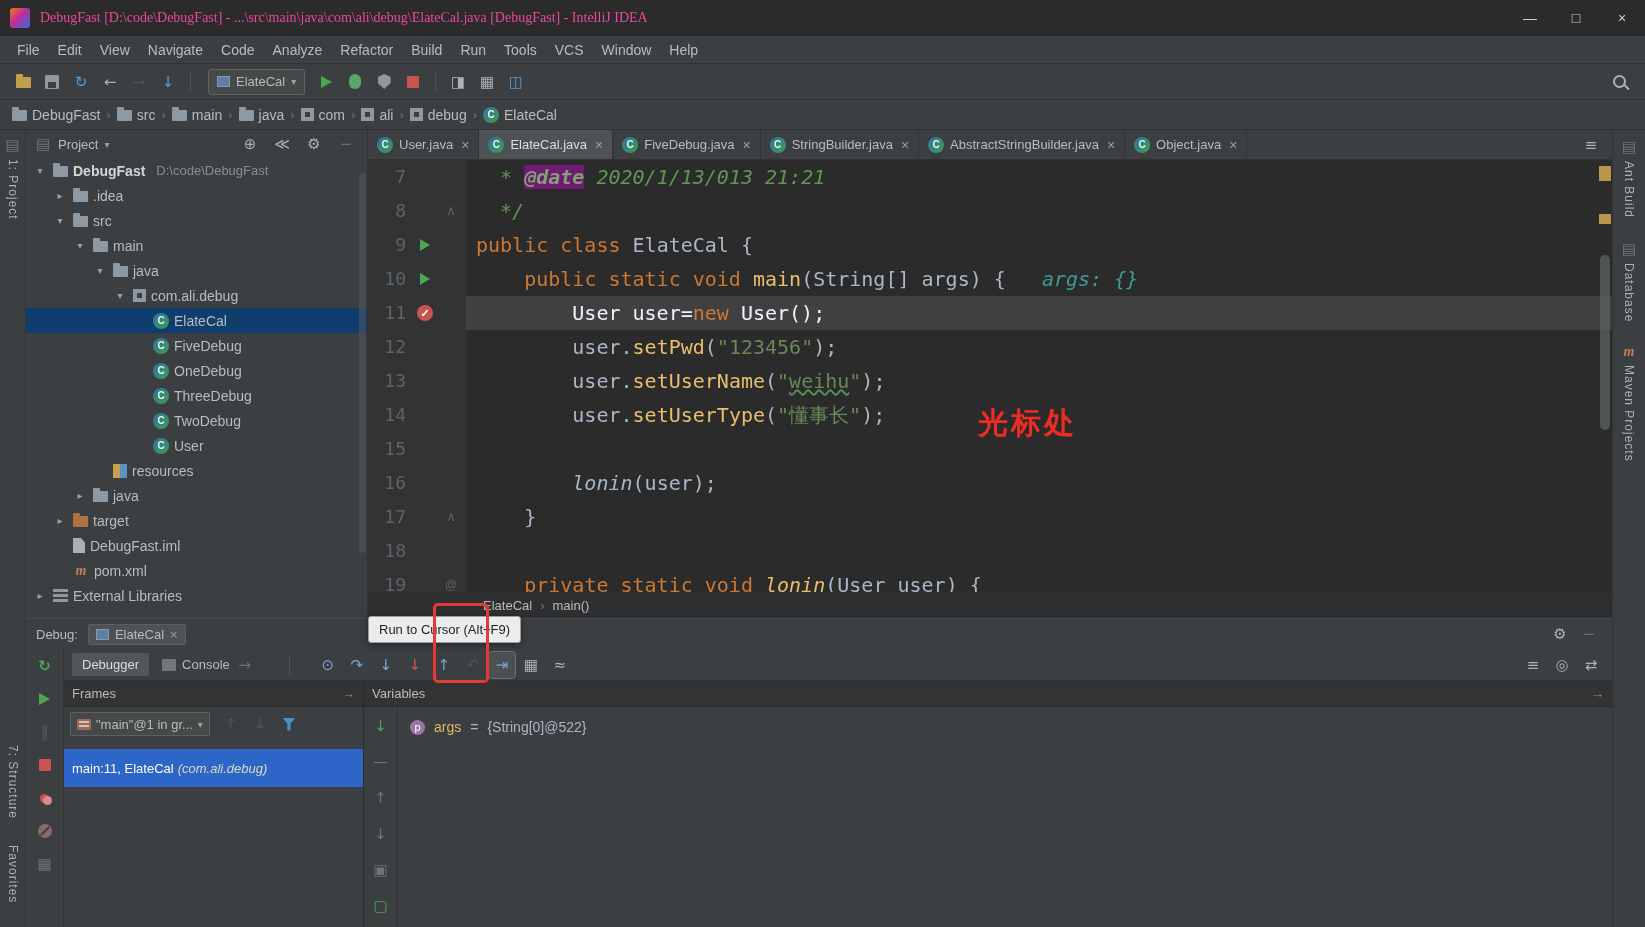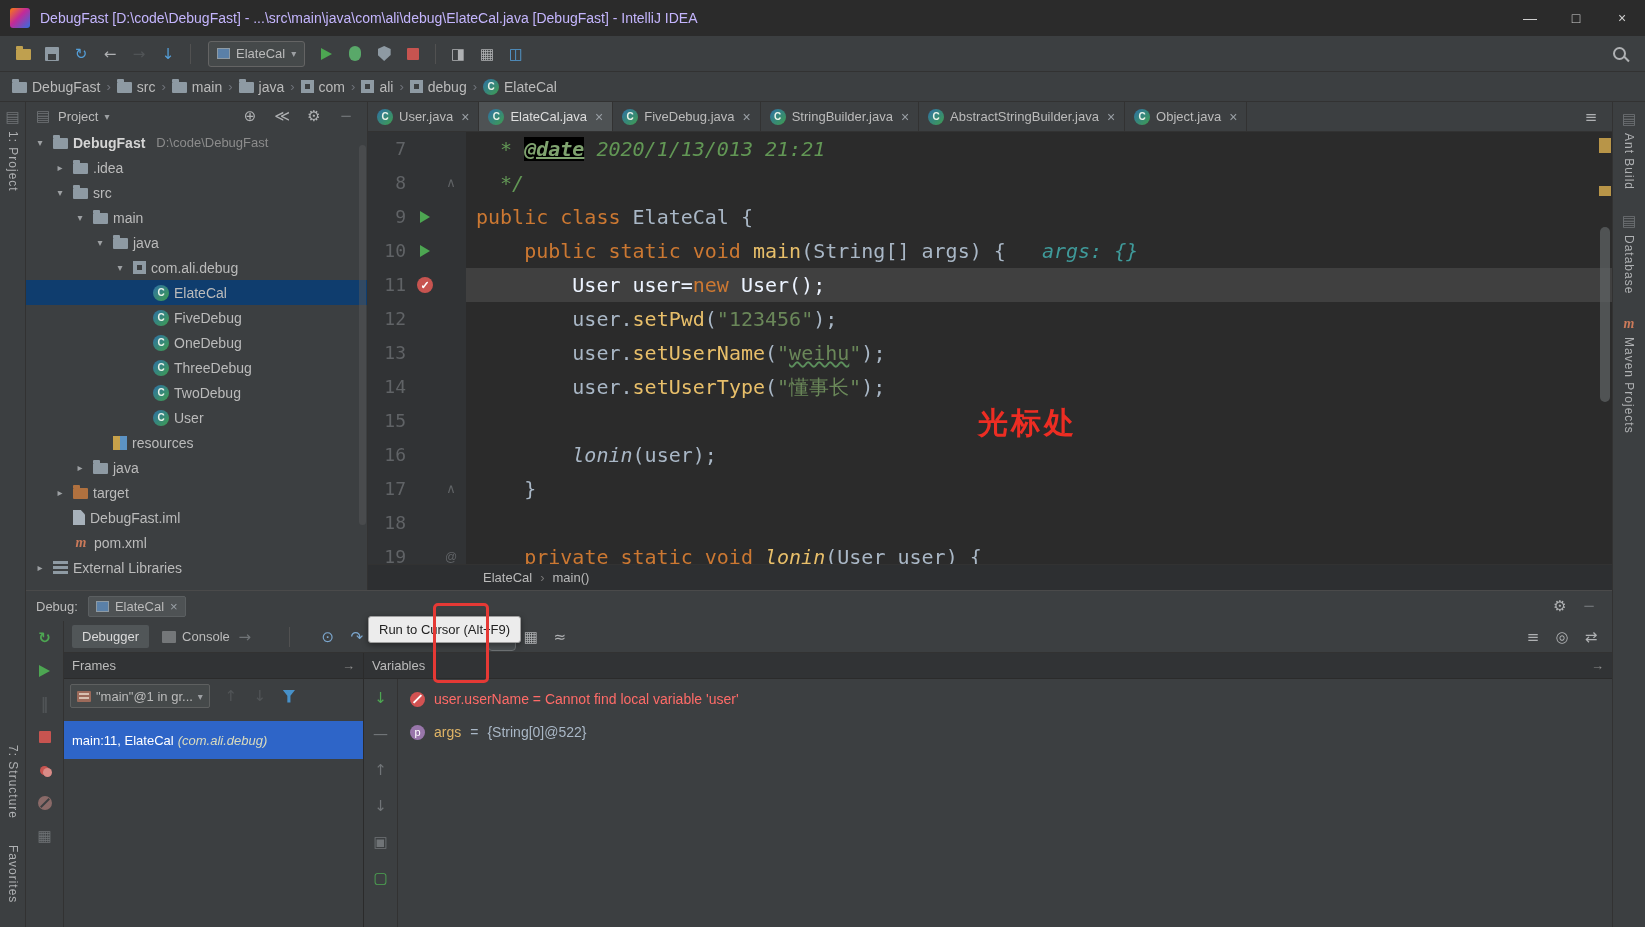--- a/index.html
+++ b/index.html
@@ -3,21 +3,21 @@
 <meta charset="utf-8">
 <style>
 *{margin:0;padding:0;box-sizing:border-box;}
 html,body{width:1645px;height:927px;overflow:hidden;background:#3c3f41;}
 body{font-family:"Liberation Sans",sans-serif;color:#bbbbbb;position:relative;font-size:14px;}
 .page{position:absolute;inset:0;display:flex;flex-direction:column;}
 
 
 .titlebar{height:36px;background:#2b2b2b;display:flex;align-items:center;padding-left:10px;flex:0 0 auto;}
 .app-icon{width:20px;height:20px;border-radius:3px;background:linear-gradient(135deg,#f97a12,#c22a99 45%,#2f6fe0);margin-right:10px;flex:0 0 auto;}
-.title-text{font-size:14px;color:#c4b5fd;white-space:nowrap;}
+.title-text{font-size:14px;color:#ec4899;white-space:nowrap;font-family:Liberation Serif, serif;}
 .win-controls{margin-left:auto;display:flex;height:100%;}
 .win-btn{width:46px;display:flex;align-items:center;justify-content:center;color:#cfcfcf;font-size:14px;}
 
 
 .menubar{height:28px;display:flex;align-items:center;padding-left:8px;border-bottom:1px solid #323232;}
 .menu-item{padding:0 9px;line-height:28px;color:#bbb;}
 
 
 .toolbar{height:36px;display:flex;align-items:center;padding:0 10px;border-bottom:1px solid #323232;}
 .tb-group{display:flex;align-items:center;gap:3px;}
@@ -74,21 +74,21 @@
 .mk{width:30px;display:flex;align-items:center;justify-content:center;}
 .fd{width:22px;color:#606366;font-size:13px;display:flex;align-items:center;justify-content:center;font-family:"Liberation Sans",sans-serif;}
 .fd.at{font-size:12px;}
 .code-text{flex:1;padding-left:10px;color:#a9b7c6;}
 .code-line.exec .code-text{background:#404040;}
 .code-line.exec .tk-plain{color:#ecf3ff;}
 .tk-kw{color:#cc7832;}
 .tk-plain{color:#a9b7c6;}
 .tk-str{color:#6a8759;}
 .tk-doc{color:#629755;font-style:italic;}
-.tk-doctag{color:#7fa36f;font-style:italic;font-weight:bold;text-decoration:underline;background:#000000;}
+.tk-doctag{color:#7fa36f;font-style:italic;font-weight:bold;background:#701a75;}
 .tk-method{color:#e8bf6a;}
 .tk-hint{color:#3f9a9a;font-style:italic;}
 .tk-italic{font-style:italic;}
 .tk-typo{text-decoration:underline;text-decoration-style:wavy;text-decoration-color:#5c8f5c;}
 .vscroll{position:absolute;right:2px;top:95px;width:10px;height:175px;background:#5d6163;border-radius:5px;opacity:.75;}
 .stripe-mark{position:absolute;right:1px;width:12px;background:#b89548;height:10px;}
 .stripe-mark.m1{top:6px;height:15px;}
 .stripe-mark.m2{top:54px;}
 .editor-crumbs{height:26px;background:#2d2f31;border-top:1px solid #323232;display:flex;align-items:center;padding-left:115px;font-size:13px;gap:8px;color:#bbb;flex:0 0 auto;}
 .ec-sep{color:#777;}
@@ -180,20 +180,35 @@
   <div class="titlebar">
     <span class="app-icon"></span>
     <span class="title-text">DebugFast [D:\code\DebugFast] - ...\src\main\java\com\ali\debug\ElateCal.java [DebugFast] - IntelliJ IDEA</span>
     <span class="win-controls">
       <span class="win-btn">—</span>
       <span class="win-btn">□</span>
       <span class="win-btn">×</span>
     </span>
   </div>
 
+  <div class="menubar" id="menu-items">
+      <span class="menu-item">File</span>
+      <span class="menu-item">Edit</span>
+      <span class="menu-item">View</span>
+      <span class="menu-item">Navigate</span>
+      <span class="menu-item">Code</span>
+      <span class="menu-item">Analyze</span>
+      <span class="menu-item">Refactor</span>
+      <span class="menu-item">Build</span>
+      <span class="menu-item">Run</span>
+      <span class="menu-item">Tools</span>
+      <span class="menu-item">VCS</span>
+      <span class="menu-item">Window</span>
+      <span class="menu-item">Help</span>
+    </div>
 
   <div class="toolbar">
     <span class="tb-group" id="tb-left">
         <span class="tbtn">
           <span class="ic ic-folder openf"></span>
         </span>
         <span class="tbtn">
           <span class="ic ic-save"></span>
         </span>
         <span class="tbtn">
@@ -645,24 +660,20 @@
                       </span>
                       <span class="tbtn">
                         <span class="ic ic-glyph dim">▣</span>
                       </span>
                       <span class="tbtn">
                         <span class="ic ic-glyph green">▢</span>
                       </span>
                     </div>
                   <div class="vars-rows" id="vars-rows">
                       <div class="var-row">
-                        <span class="ic ic-errdot"></span>
-                        <span class="tk-err">user.userName = Cannot find local variable 'user'</span>
-                      </div>
-                      <div class="var-row">
                         <span class="ic ic-param">p</span>
                         <span class="tk-vname">args</span>
                         <span class="tk-vplain"> = </span>
                         <span class="tk-vval">{String[0]@522}</span>
                       </div>
                     </div>
                 </div>
               </div>
             </div>
           </div>

